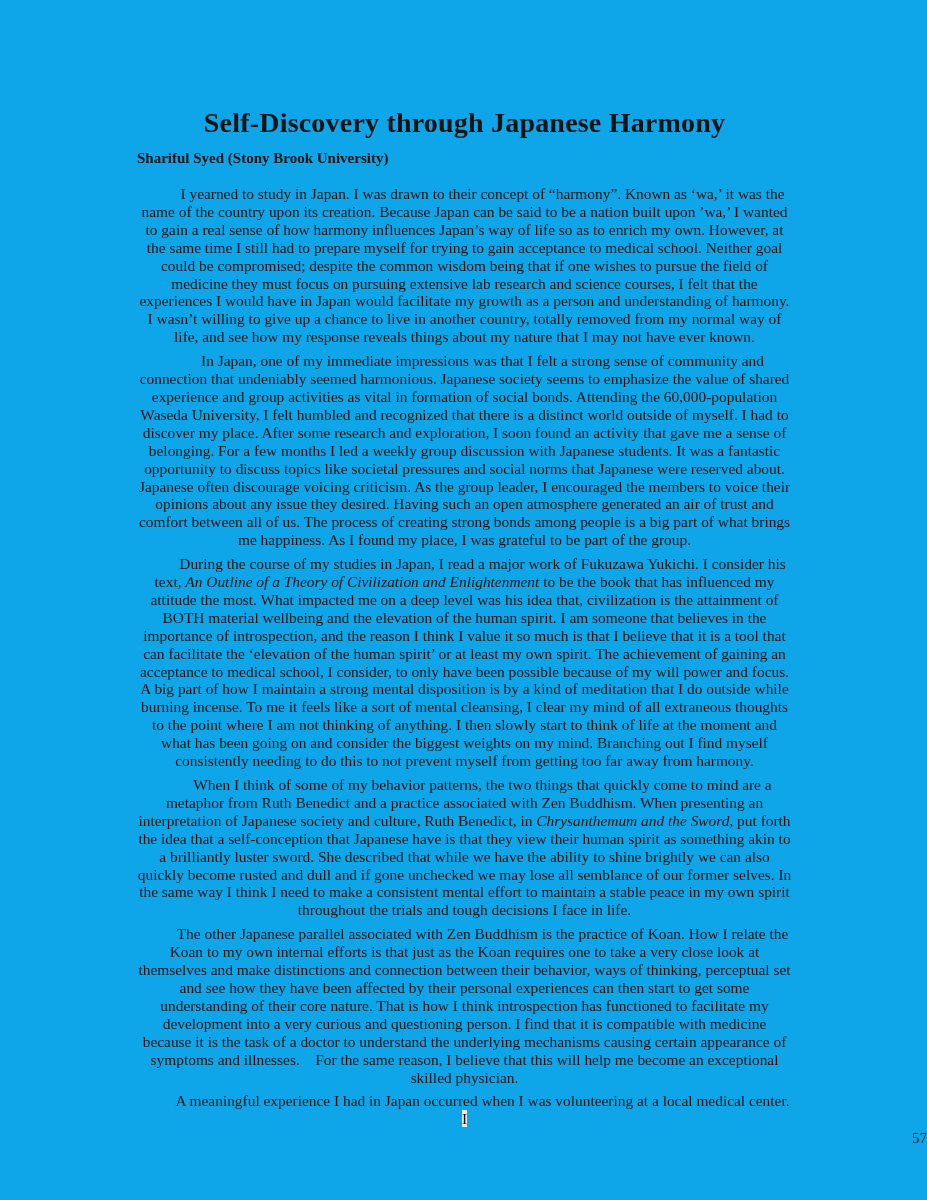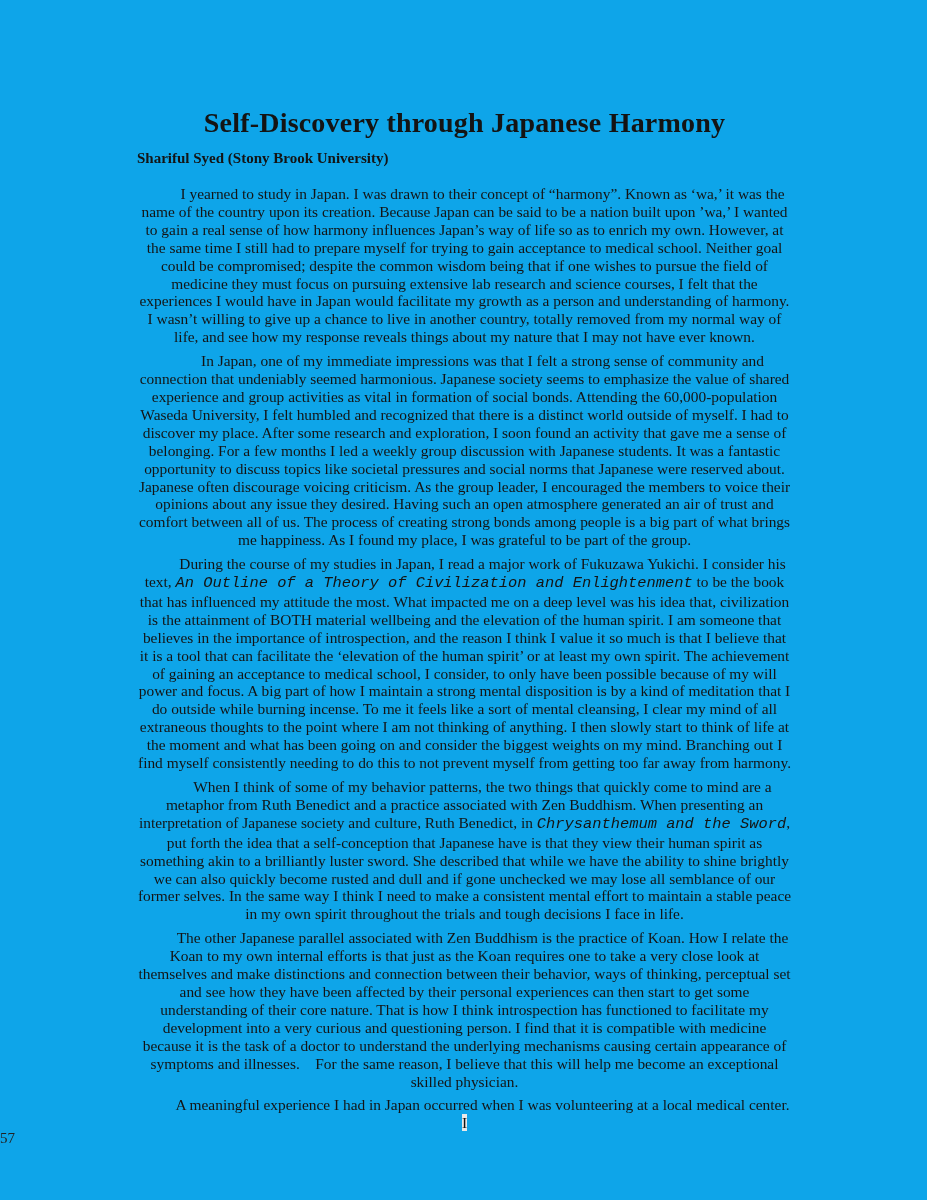--- a/index.html
+++ b/index.html
@@ -39,28 +39,28 @@
     margin-top: 18px;
     font-size: 15.4px;
     line-height: 17.9px;
     text-align: center;
   }
   .para {
     margin: 0 0 6px 0;
     text-indent: 36px;
   }
   .para:last-child { margin-bottom: 12px; }
-  .italic { font-style: italic; font-family: Liberation Mono, monospace; }
+  .italic { font-style: italic; }
   .highlight { background: #e9e9e9; }
   .page-number {
     position: absolute;
     top: 1130px;
     left: 0;
     width: 100%;
-    text-align: left;
+    text-align: right;
     font-size: 15px;
     color: #222222;
   }
 </style>
 </head>
 <body>
 
 <div class="sheet">
   <div class="content">
     <h1 class="title">Self-Discovery through Japanese Harmony</h1>

